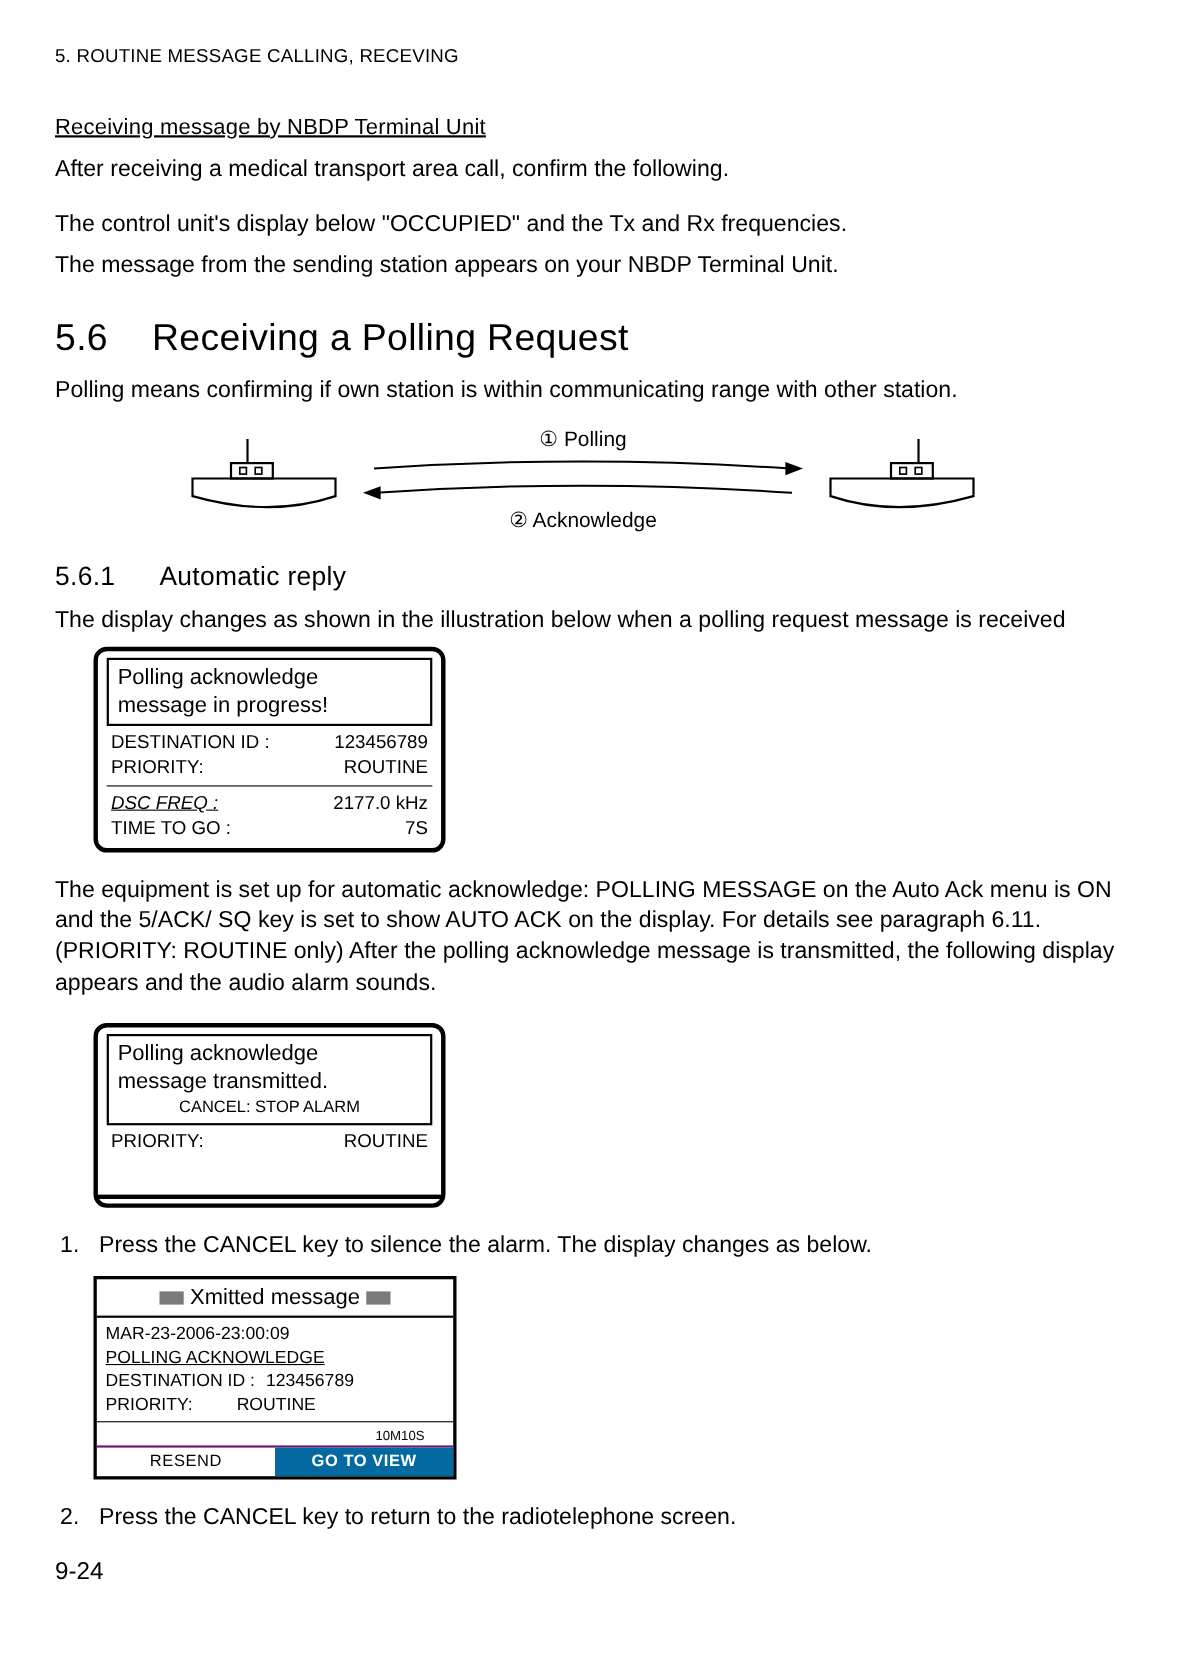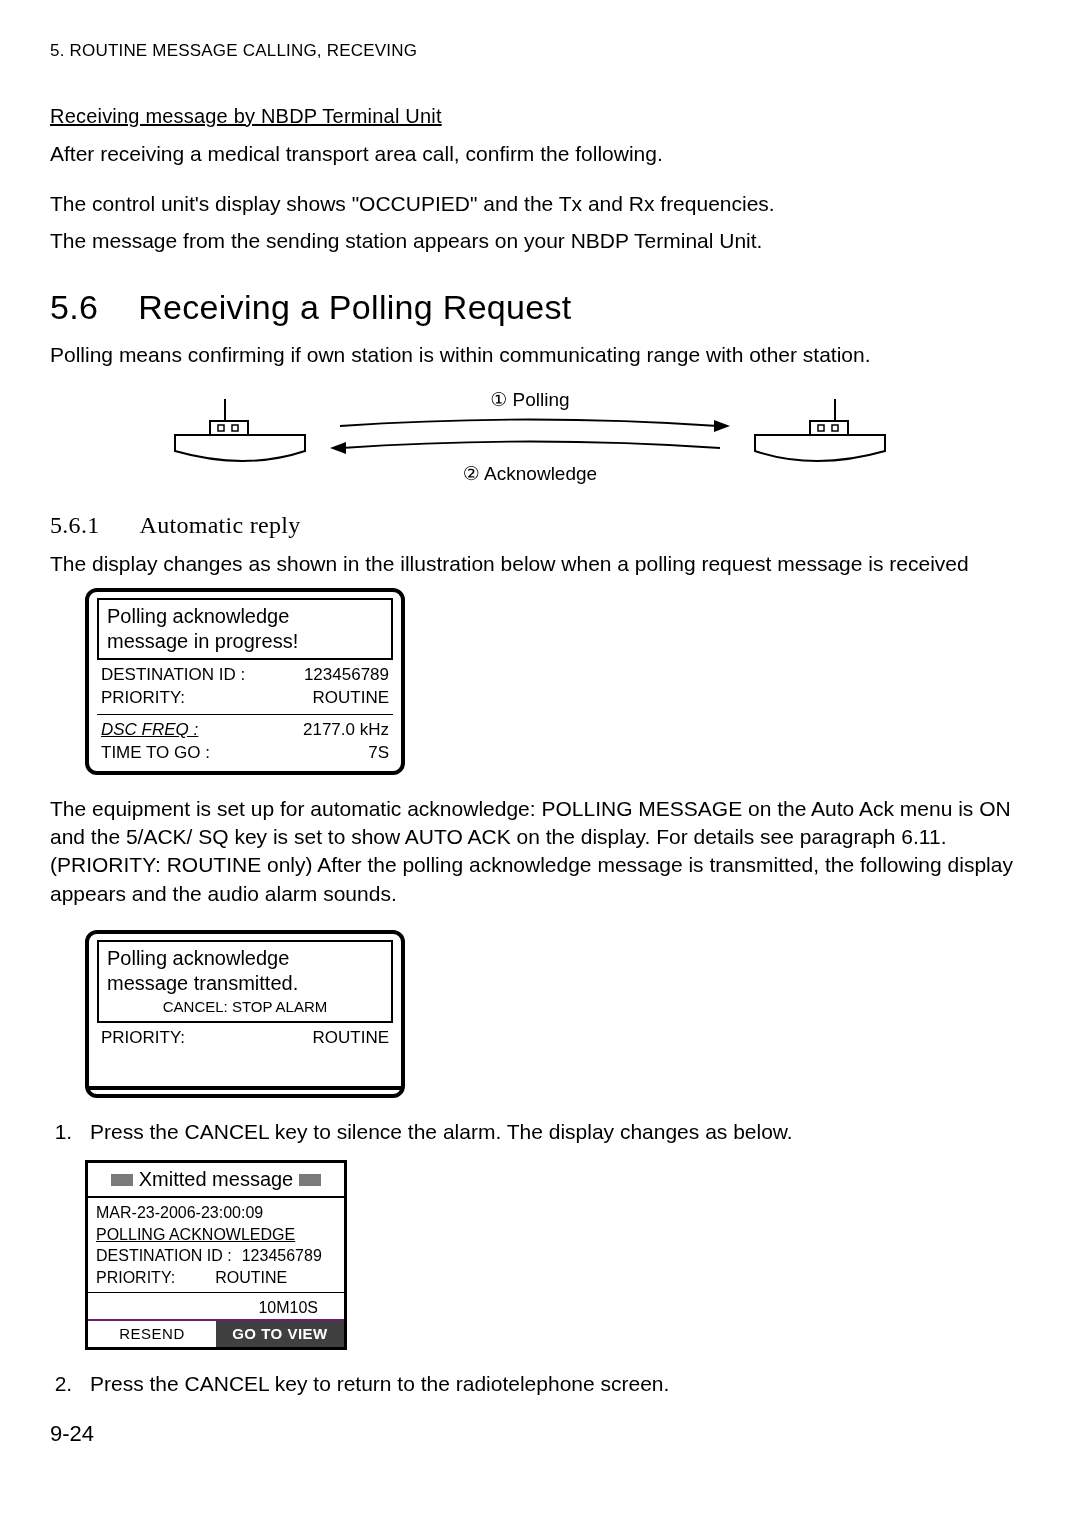--- a/index.html
+++ b/index.html
@@ -36,21 +36,20 @@
     margin: 30px 0 10px 0;
     letter-spacing: 0.3px;
   }
   .section-num {
     margin-right: 40px;
   }
   .subsection-title {
     font-size: 24px;
     margin: 18px 0 8px 0;
     letter-spacing: 0.3px;
-    font-family: Liberation Serif, serif;
   }
   .subsection-num {
     margin-right: 40px;
   }
 
   
   .ship-diagram {
     margin: 12px auto 0 auto;
     width: 760px;
     height: 110px;
@@ -116,21 +115,21 @@
   }
   .display-box .bottom-bar {
     border-top: 4px solid #000;
     margin: 6px -8px -6px -8px;
     height: 4px;
   }
 
   
   .xm-box {
     border: 3px solid #000;
-    width: 262px;
+    width: 330px;
     margin: 10px 0 20px 35px;
     box-sizing: border-box;
     font-size: 17px;
   }
   .xm-title {
     display:flex;
     align-items:center;
     justify-content:center;
     gap:6px;
     border-bottom: 2px solid #000;
@@ -139,35 +138,35 @@
   }
   .xm-title .blockicon {
     width: 22px; height: 12px; background:#7a7a7a;
   }
   .xm-body {
     padding: 4px 8px 0 8px;
   }
   .xm-line { font-size:16px; }
   .xm-underline { text-decoration: underline; }
   .xm-kv { display:flex; gap:10px; font-size:16px; }
-  .xm-time { text-align:right; padding-right:18px; font-size:16px; margin-top:4px; }
+  .xm-time { text-align:right; padding-right:18px; font-size:12px; margin-top:4px; }
   .xm-divider { border-top:1px solid #000; margin:4px -8px 0 -8px; }
   .xm-buttons {
     display:flex;
     border-top:2px solid #701a75;
   }
   .xm-btn {
     flex:1;
     text-align:center;
     font-size:15px;
     padding:3px 0;
     letter-spacing:0.5px;
   }
   .xm-btn.active {
-    background:#404040;
+    background:#0369a1;
     color:#fff;
     font-weight:bold;
   }
 
   ol.steps {
     padding-left: 28px;
     margin: 0 0 14px 0;
   }
   ol.steps li {
     padding-left: 12px;
@@ -179,21 +178,21 @@
     margin-top: 20px;
   }
 </style>
 </head>
 <body>
 
 <div class="header-text">5. ROUTINE MESSAGE CALLING, RECEVING</div>
 
 <div class="subheading-underline">Receiving message by NBDP Terminal Unit</div>
 <div class="para">After receiving a medical transport area call, confirm the following.</div>
-<div class="para-tight">The control unit's display shows "OCCUPIED" and the Tx and Rx frequencies.</div>
+<div class="para-tight">The control unit's display below "OCCUPIED" and the Tx and Rx frequencies.</div>
 <div class="para">The message from the sending station appears on your NBDP Terminal Unit.</div>
 
 <div class="section-title">
   <span class="section-num">5.6</span><span>Receiving a Polling Request</span>
 </div>
 <div class="para-tight">Polling means confirming if own station is within communicating range with other station.</div>
 
 <div class="ship-diagram">
   <div class="ship ship-left">
     <svg viewBox="0 0 140 70" width="140" height="70">

